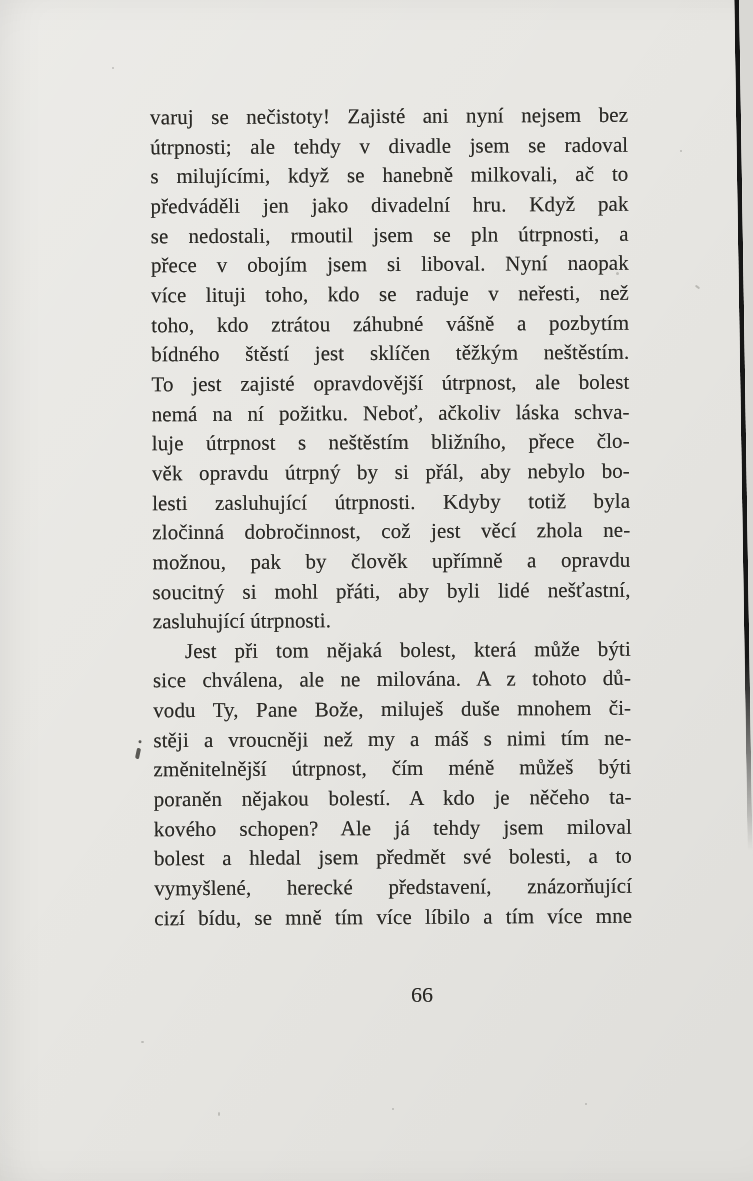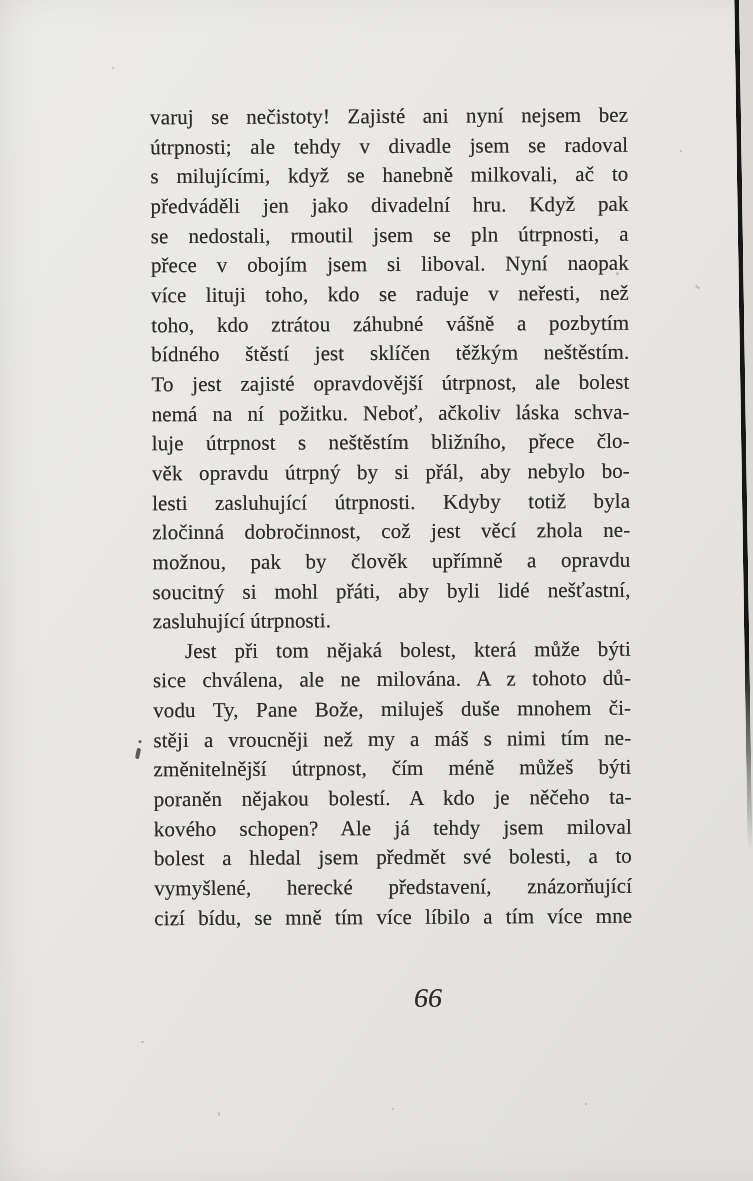--- a/index.html
+++ b/index.html
@@ -39,27 +39,26 @@
     text-shadow:0 0 .5px rgba(43,42,38,.55);
   }
   .line.para-end{
     text-align-last:left;
   }
   .line.indent{
     padding-left:32px;
   }
   .page-number{
     position:absolute;
-    left:150px;top:982px;width:478px;
+    left:144px;top:982px;width:478px;
     text-align:center;
     color:var(--ink);
-    font-size:28px;
+    font-size:22px;
     transform:translateX(39px);
     text-shadow:0 0 .5px rgba(43,42,38,.5);
-    font-style:italic;
   }
   
   .edge-shadow-strip{
     position:absolute;
     left:739px;top:-12px;width:14px;height:884px;
     background:#d9d8d4;
     transform:rotate(-0.9deg);
     transform-origin:top center;
     -webkit-mask-image:linear-gradient(to bottom,#000 0%,#000 78%,transparent 99%);
     mask-image:linear-gradient(to bottom,#000 0%,#000 78%,transparent 99%);

